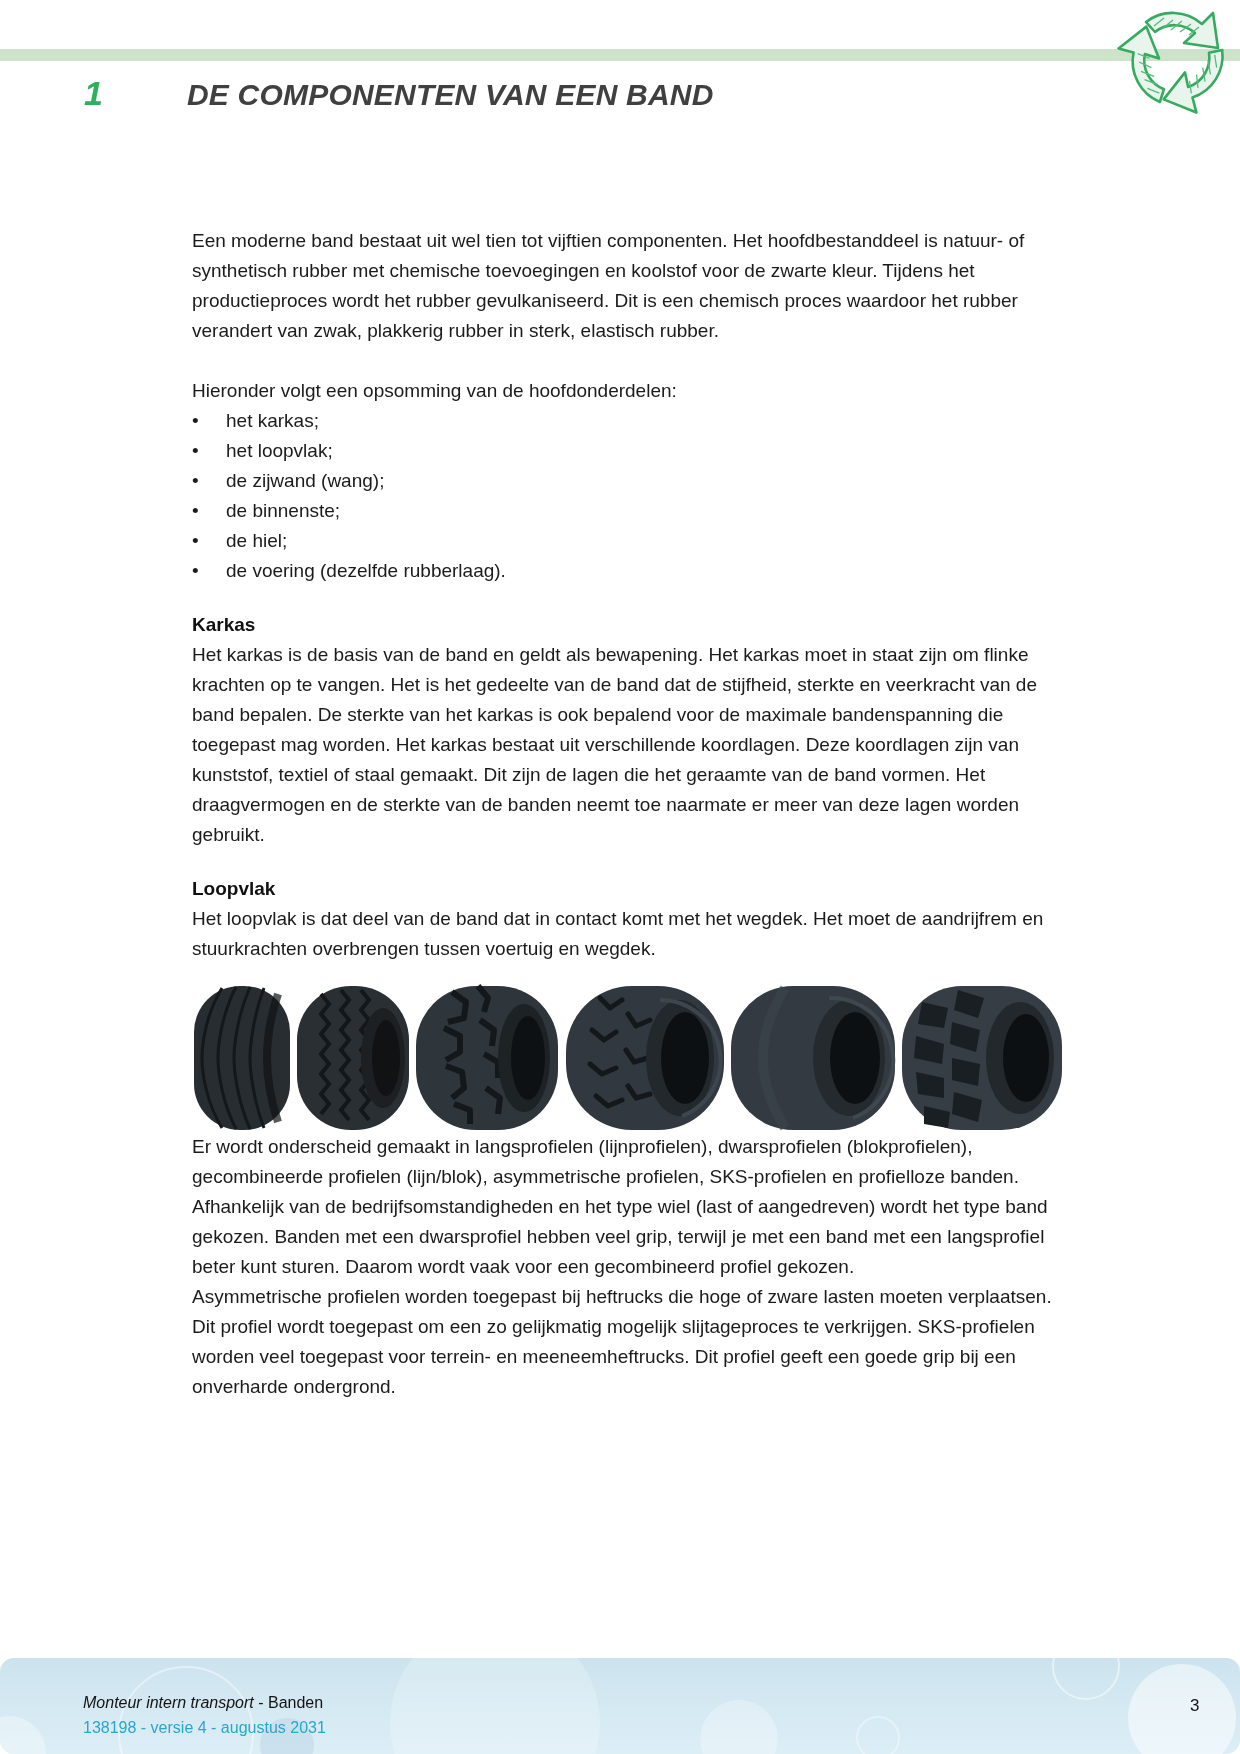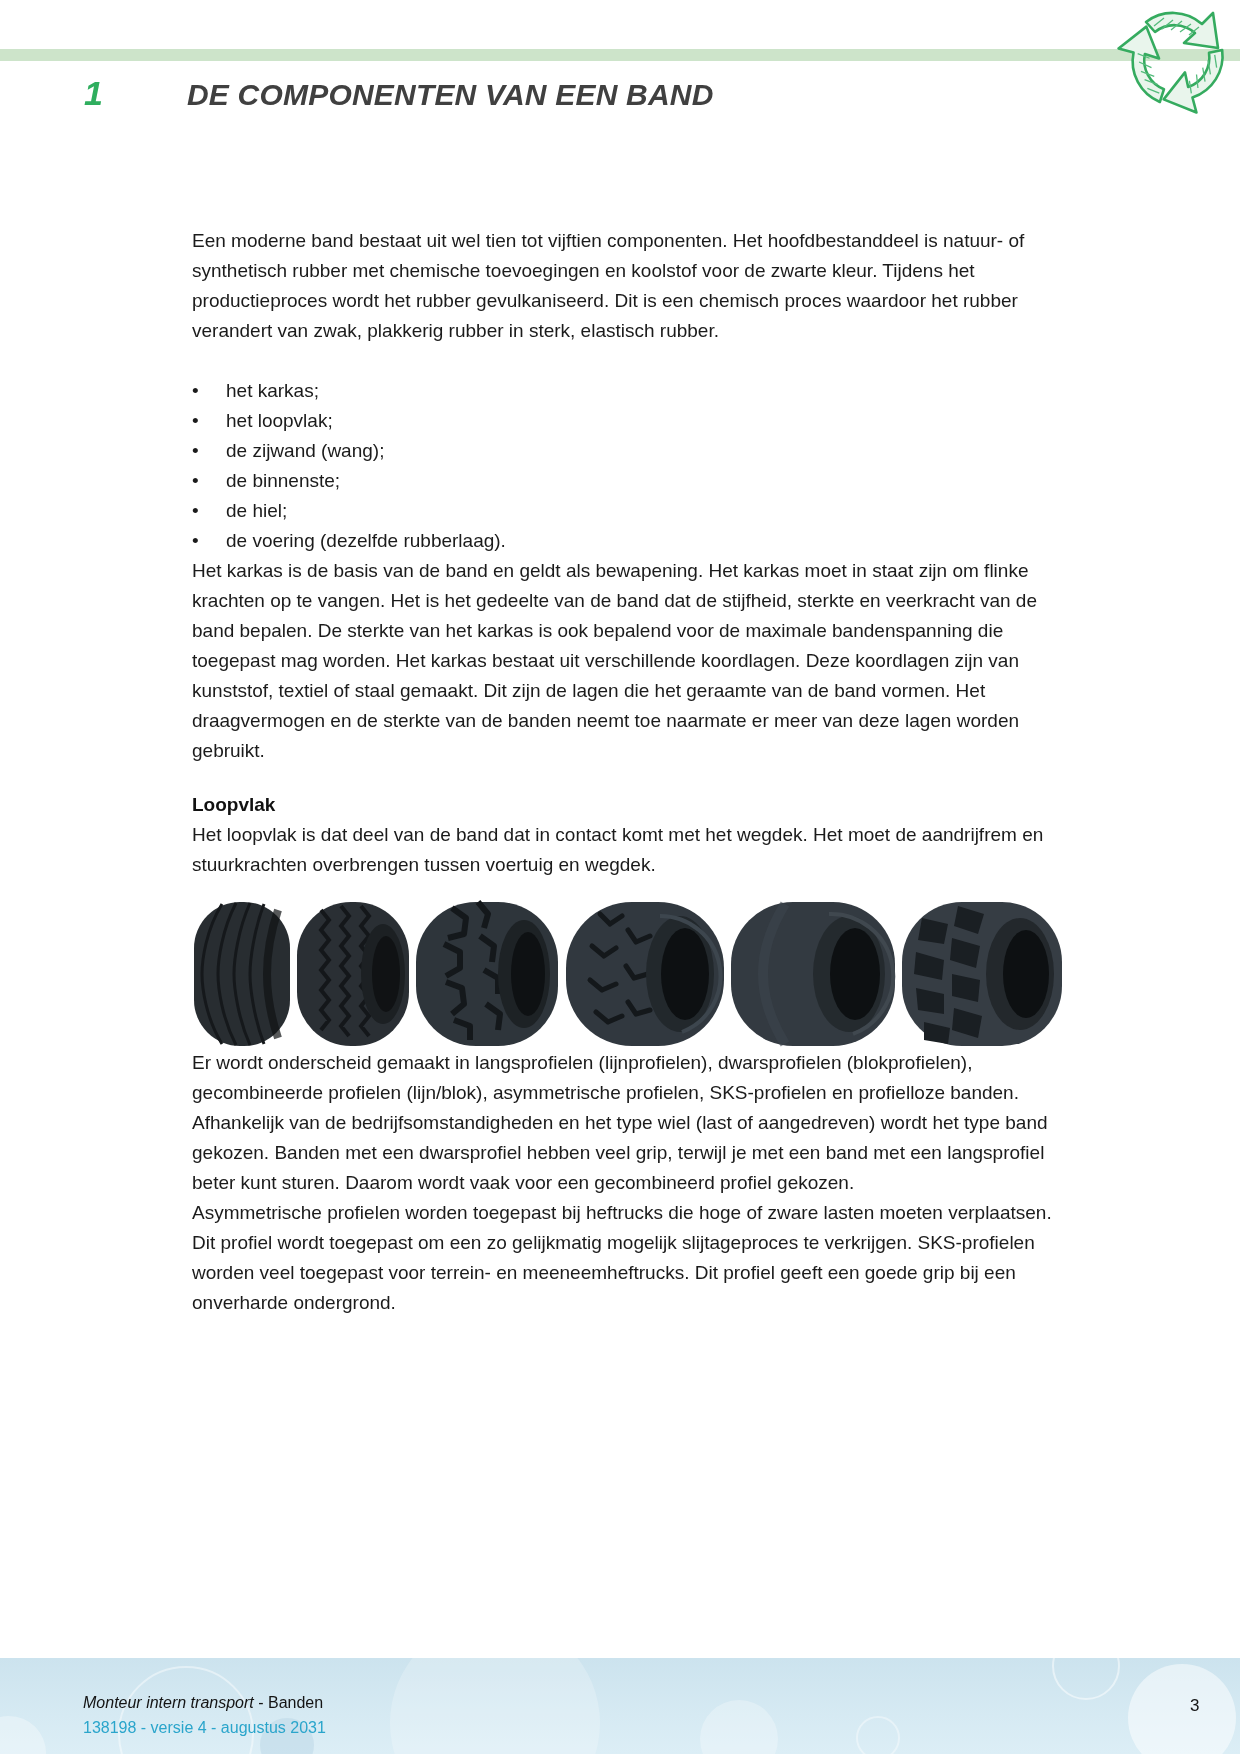--- a/index.html
+++ b/index.html
@@ -45,20 +45,21 @@
     display:flex;justify-content:space-between;align-items:flex-end;
   }
   .tire-row svg{display:block;}
   .p3{margin-top:32px;}
   .p4{margin-top:24px;}
   .p5{margin-top:24px;}
   .footer{
     position:absolute;left:0;top:1658px;width:1240px;height:96px;
     background:linear-gradient(180deg,#cce3ee 0%,#d6eaf3 60%,#dceef6 100%);
     overflow:hidden;
+    border-radius:14px;
   }
   .bubble{position:absolute;border-radius:50%;}
   .bub1{left:118px;top:8px;width:132px;height:132px;border:2px solid rgba(255,255,255,0.45);}
   .bub2{left:390px;top:-40px;width:210px;height:210px;background:rgba(255,255,255,0.22);}
   .bub3{left:700px;top:42px;width:78px;height:78px;background:rgba(255,255,255,0.28);}
   .bub4{left:1128px;top:6px;width:108px;height:108px;background:rgba(255,255,255,0.5);}
   .bub5{left:1052px;top:-26px;width:64px;height:64px;border:2px solid rgba(255,255,255,0.5);}
   .bub6{left:-28px;top:58px;width:74px;height:74px;background:rgba(255,255,255,0.32);}
   .bub7{left:856px;top:58px;width:40px;height:40px;border:2px solid rgba(255,255,255,0.4);}
   .bub8{left:260px;top:60px;width:54px;height:54px;background:rgba(185,214,230,0.5);}
@@ -97,21 +98,21 @@
   </svg>
 
   <div class="chapter-num">1</div>
   <div class="page-title">DE COMPONENTEN VAN EEN BAND</div>
 
   <div class="content">
 
     <p class="p1">Een moderne band bestaat uit wel tien tot vijftien componenten. Het hoofdbestanddeel is natuur- of synthetisch rubber met chemische toevoegingen en koolstof voor de zwarte kleur. Tijdens het productieproces wordt het rubber gevulkaniseerd. Dit is een chemisch proces waardoor het rubber verandert van zwak, plakkerig rubber in sterk, elastisch rubber.</p>
 
     <p class="p2"><br>
-    </p>
+    <span>Hieronder volgt een opsomming van de hoofdonderdelen:</span></p>
 
     <ul class="comp-list">
       <li>
           <span class="dot">•</span>
           <span>het karkas;</span>
         </li>
       <li>
           <span class="dot">•</span>
           <span>het loopvlak;</span>
         </li>
@@ -126,20 +127,21 @@
       <li>
           <span class="dot">•</span>
           <span>de hiel;</span>
         </li>
       <li>
           <span class="dot">•</span>
           <span>de voering (dezelfde rubberlaag).</span>
         </li>
     </ul>
 
+    <h3 class="sec-heading h-karkas">Karkas</h3>
     <p>Het karkas is de basis van de band en geldt als bewapening.  Het karkas moet in staat zijn om flinke krachten op te vangen. Het is het gedeelte van de band dat de stijfheid, sterkte en veerkracht van de band bepalen. De sterkte van het karkas is ook bepalend voor de maximale bandenspanning die toegepast mag worden. Het karkas bestaat uit verschillende koordlagen. Deze koordlagen zijn van kunststof, textiel of staal gemaakt. Dit zijn de lagen die het geraamte van de band vormen. Het draagvermogen en de sterkte van de banden neemt toe naarmate er meer van deze lagen worden gebruikt.</p>
 
     <h3 class="sec-heading h-loopvlak">Loopvlak</h3>
     <p>Het loopvlak is dat deel van de band dat in contact komt met het wegdek. Het moet de aandrijfrem en stuurkrachten overbrengen tussen voertuig en wegdek.</p>
 
     <div class="tire-row">
 
       <svg width="100" height="148" viewBox="0 0 100 148">
         <rect x="2" y="2" width="96" height="144" rx="46" fill="#282d31"></rect>
         <path d="M30,4 C14,30 10,60 10,74 C10,88 14,118 30,144" stroke="#15181b" stroke-width="3" fill="none"></path>

